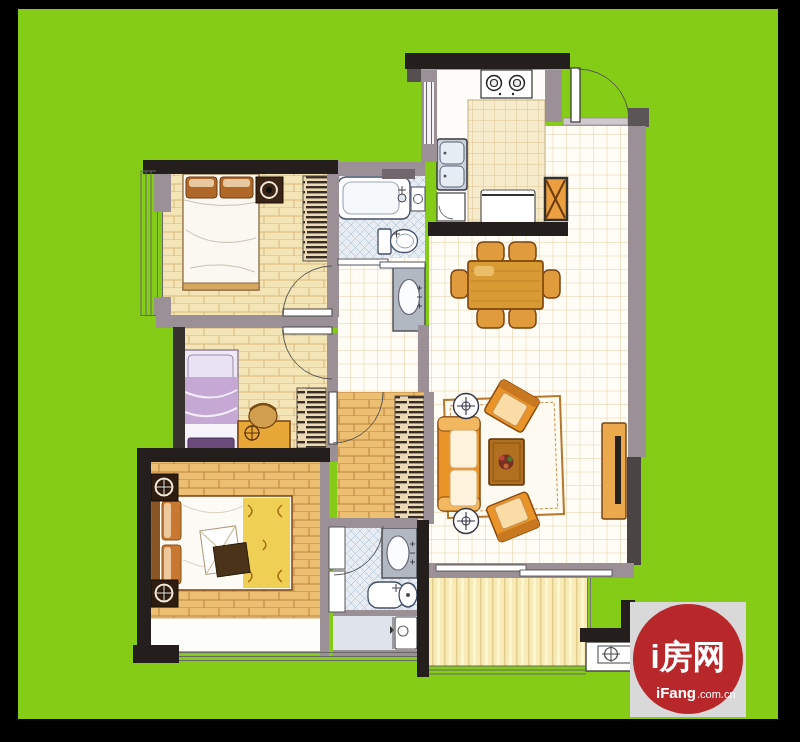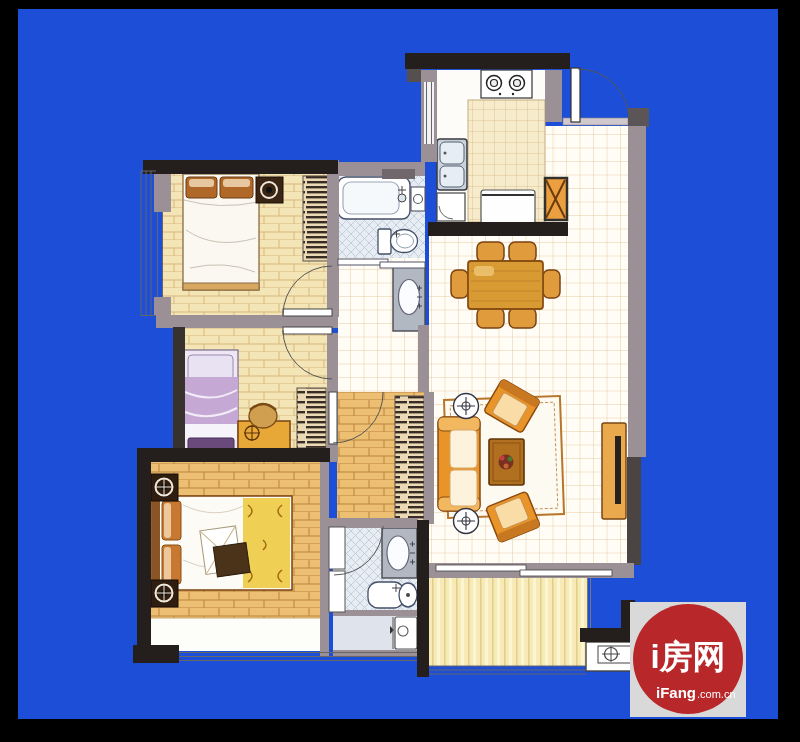--- a/index.html
+++ b/index.html
@@ -1,16 +1,16 @@
 <!DOCTYPE html>
 <html><head>
 <meta charset="utf-8">
 <style>
   html,body{margin:0;padding:0;background:#ffffff;}
-  .stage{position:relative;width:800px;height:742px;background:#1d4ed8;overflow:hidden;
+  .stage{position:relative;width:800px;height:742px;background:#84cc16;overflow:hidden;
          font-family:"Liberation Sans", sans-serif;}
   svg{display:block;}
   text{font-family:"Liberation Sans","DejaVu Sans",sans-serif;}
   .wm-title{font-weight:bold;font-size:33px;fill:#ffffff;}
   .wm-brand{font-weight:bold;font-size:15px;fill:#ffffff;}
   .wm-suffix{font-size:11px;fill:#ffffff;}
 </style>
 </head>
 <body>
 

